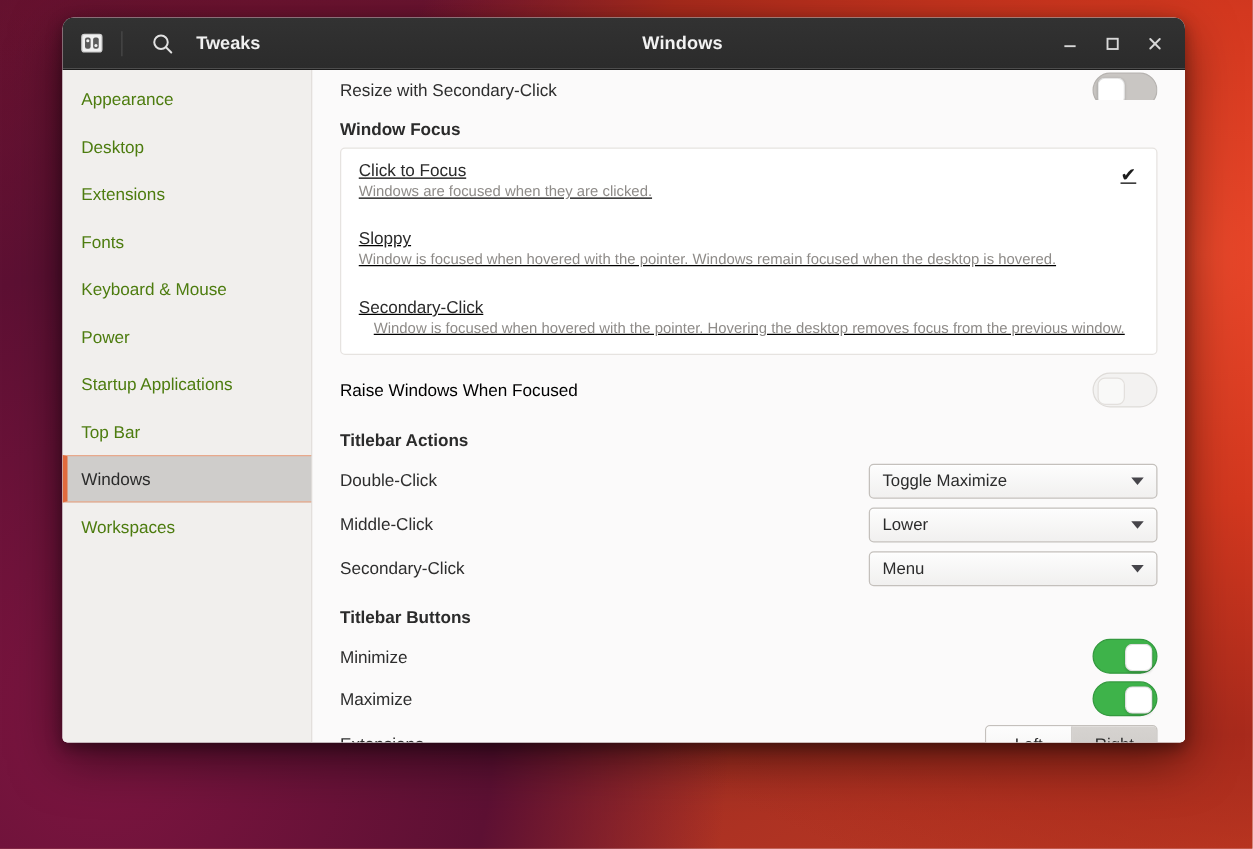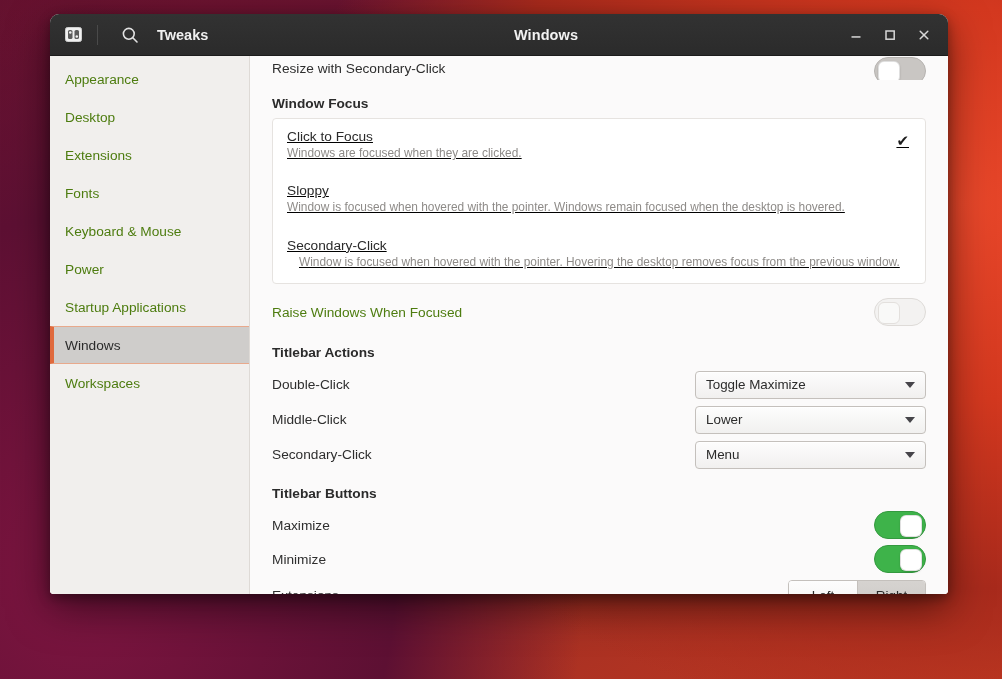--- a/index.html
+++ b/index.html
@@ -101,21 +101,21 @@
     background: #fbfafa;
     position: relative;
     overflow: hidden;
     padding: 0 22px 0 22px;
   }
   .row {
     display: flex; align-items: center;
     min-height: 34px;
   }
   .row-label { font-size: 13.7px; color: #2e2e2e; flex: 1; }
-  .row-label.disabled { color: #4d7c0f; }
+  .row-label.disabled { color: #000000; }
 
   .section-head {
     font-size: 13.7px; font-weight: bold; color: #2b2b2b;
     margin-top: 16px; margin-bottom: 7px;
   }
 
   
   .combo {
     width: 231px; height: 28px;
     background: linear-gradient(180deg,#fdfdfd 0%,#f1f0ef 100%);
@@ -252,31 +252,34 @@
       </div>
       <div class="side-item">
         <span>Keyboard &amp; Mouse</span>
       </div>
       <div class="side-item">
         <span>Power</span>
       </div>
       <div class="side-item">
         <span>Startup Applications</span>
       </div>
+      <div class="side-item">
+        <span>Top Bar</span>
+      </div>
       <div class="side-item selected">
         <span>Windows</span>
       </div>
       <div class="side-item">
         <span>Workspaces</span>
       </div>
     </div>
 
     <div id="content">
 
-      <div class="row" style="height:24px;min-height:24px;overflow:hidden;align-items:center;">
+      <div class="row" style="height:24px;min-height:24px;overflow:hidden;align-items:flex-end;">
         <div class="row-label">Resize with Secondary-Click</div>
         <div class="toggle off" style="margin-bottom:-6px;">
           <div class="knob"></div>
         </div>
       </div>
 
 
       <div class="section-head">Window Focus</div>
 
       <div class="focus-card">
@@ -332,28 +335,28 @@
         <div class="row-label">Secondary-Click</div>
         <div class="combo">
           <span class="ctext">Menu</span>
           <span class="carrow"></span>
         </div>
       </div>
 
       <div class="section-head" style="margin-top:14px;">Titlebar Buttons</div>
 
       <div class="row">
-        <div class="row-label">Maximize</div>
+        <div class="row-label">Minimize</div>
         <div class="toggle on">
           <div class="knob"></div>
         </div>
       </div>
 
       <div class="row">
-        <div class="row-label">Minimize</div>
+        <div class="row-label">Maximize</div>
         <div class="toggle on">
           <div class="knob"></div>
         </div>
       </div>
 
       <div class="row" style="min-height:38px;">
         <div class="row-label">Extensions</div>
         <div class="segmented">
           <div class="seg">Left</div>
           <div class="seg active">Right</div>

